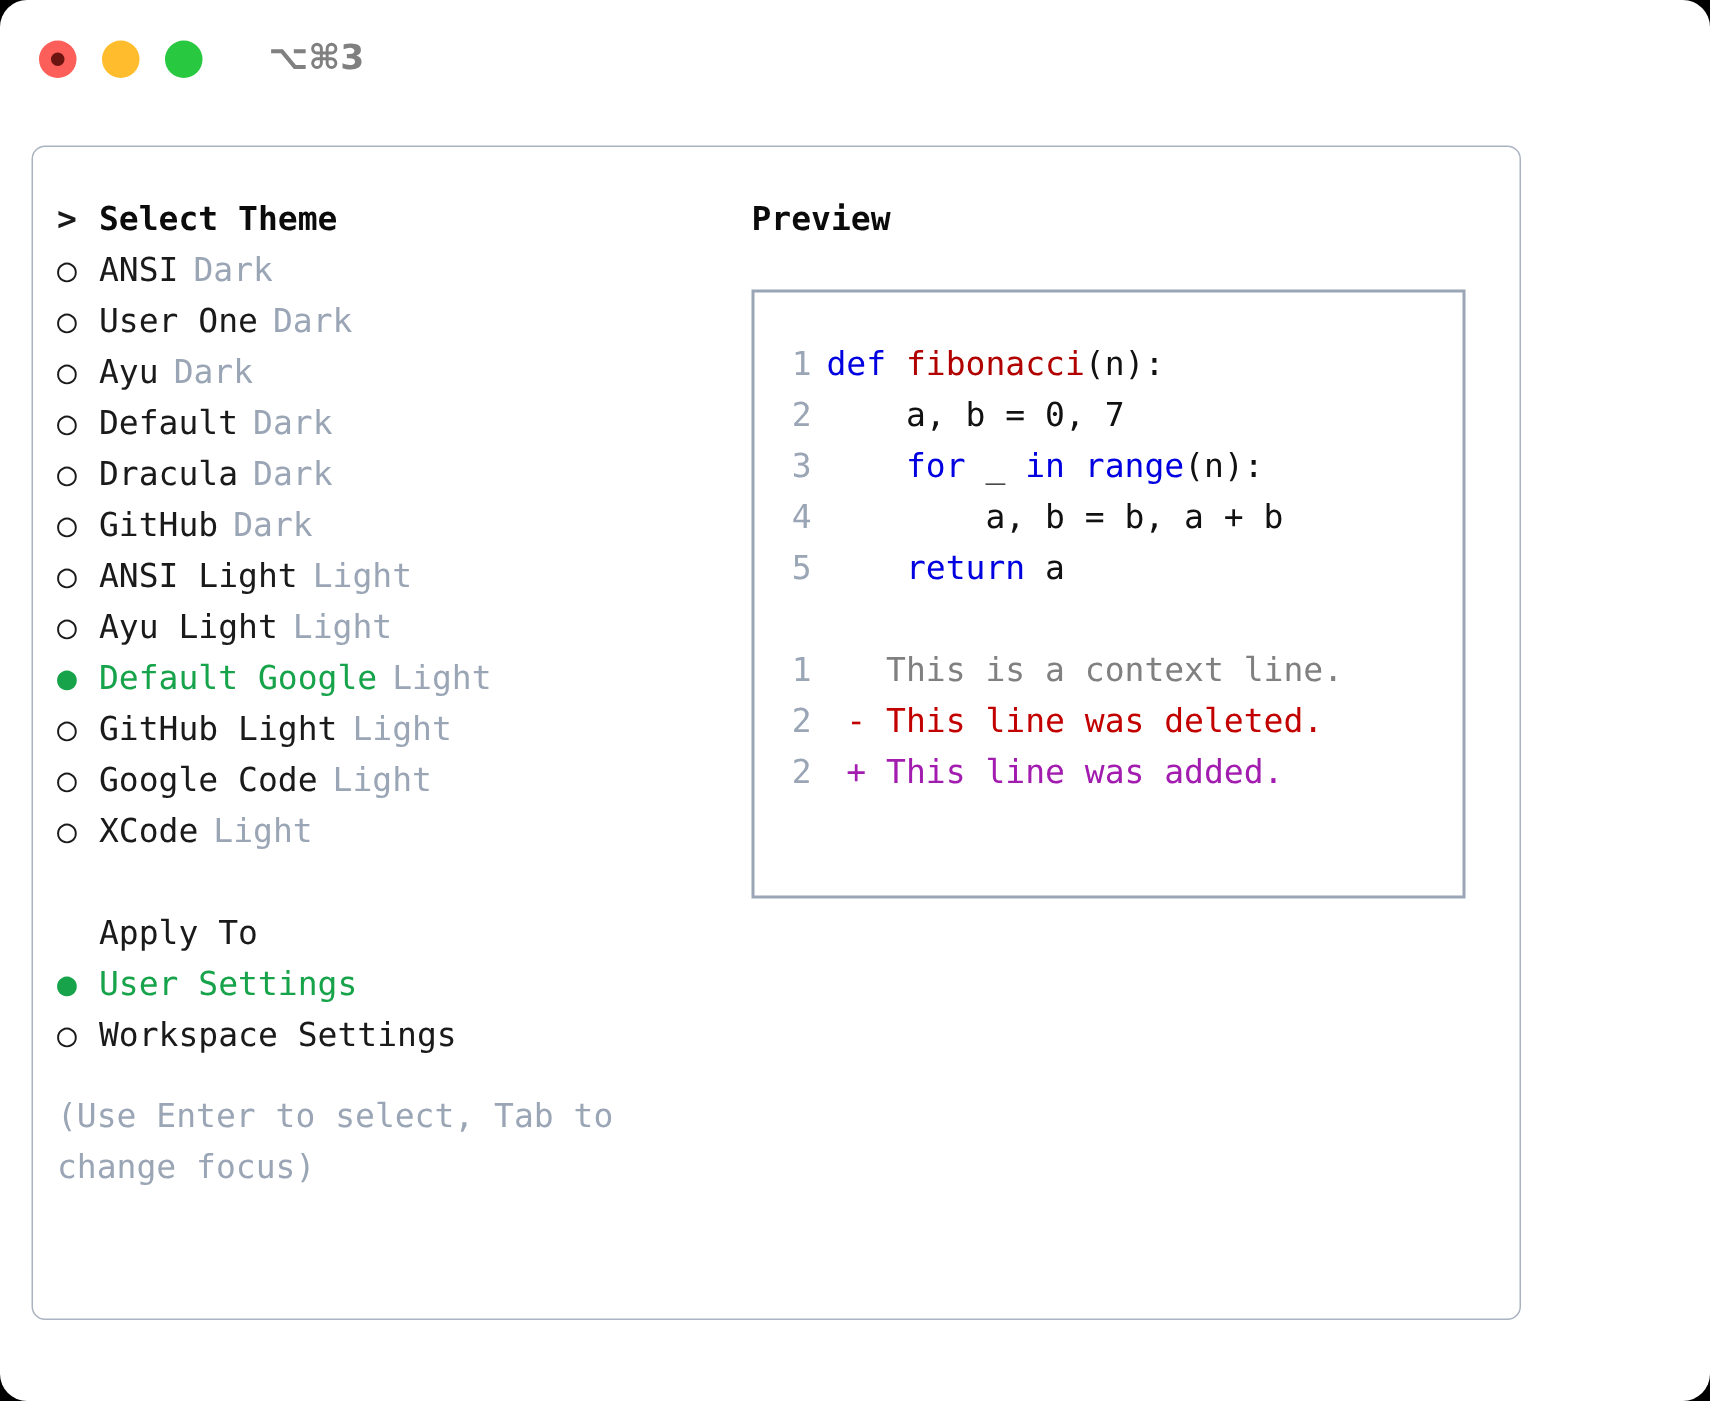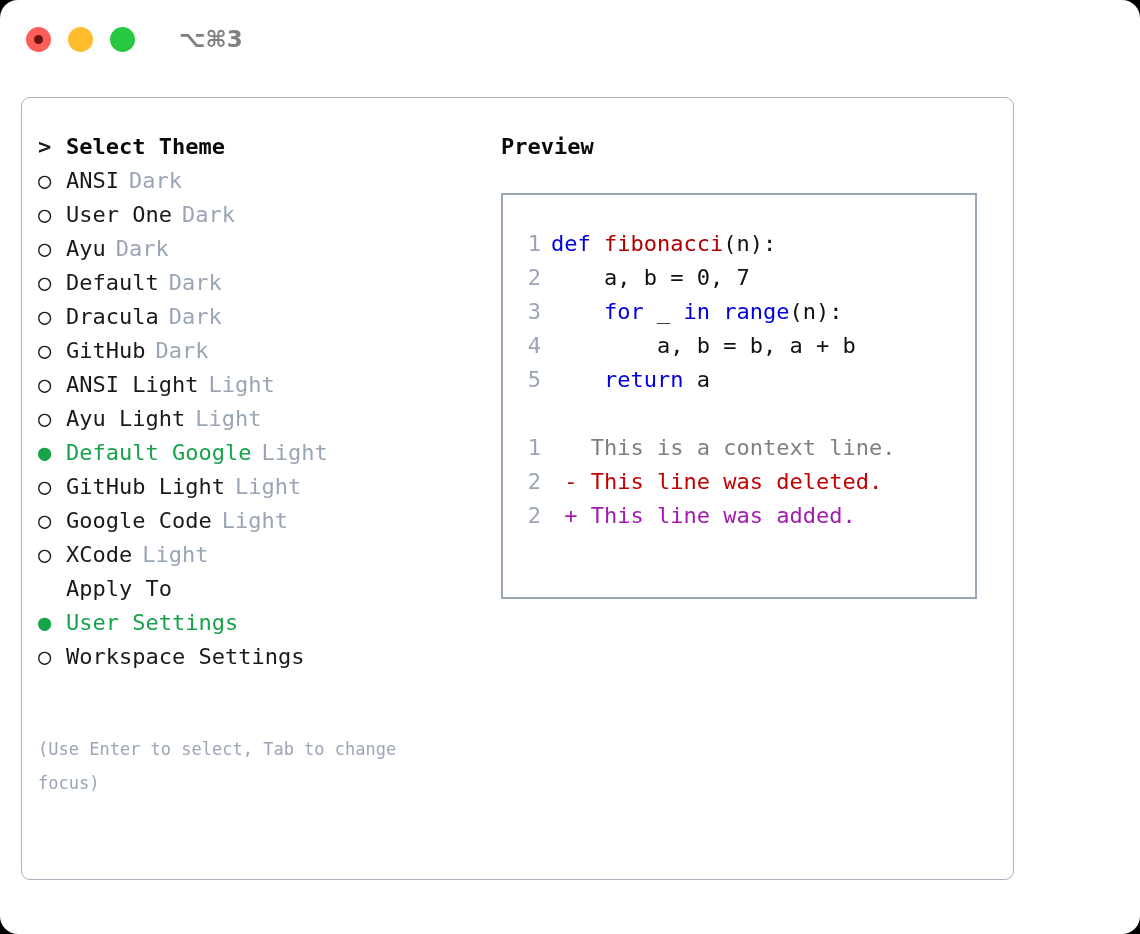--- a/index.html
+++ b/index.html
@@ -111,25 +111,26 @@
     margin-left: 10px;
   }
   .header-row .label {
     font-weight: bold;
     color: #0b0b0b;
   }
   .header-row .marker {
     font-weight: bold;
   }
   .section-head {
+    margin-top: 34px;
   }
   .hint {
-    margin-top: 54px;
+    margin-top: 16px;
     color: #9aa5b5;
-    font-size: 17px;
+    font-size: 22px;
     line-height: 34px;
     width: 410px;
   }
 
   
   .right-col {
     position: absolute;
     left: 479px;
     top: 36px;
     width: 490px;

